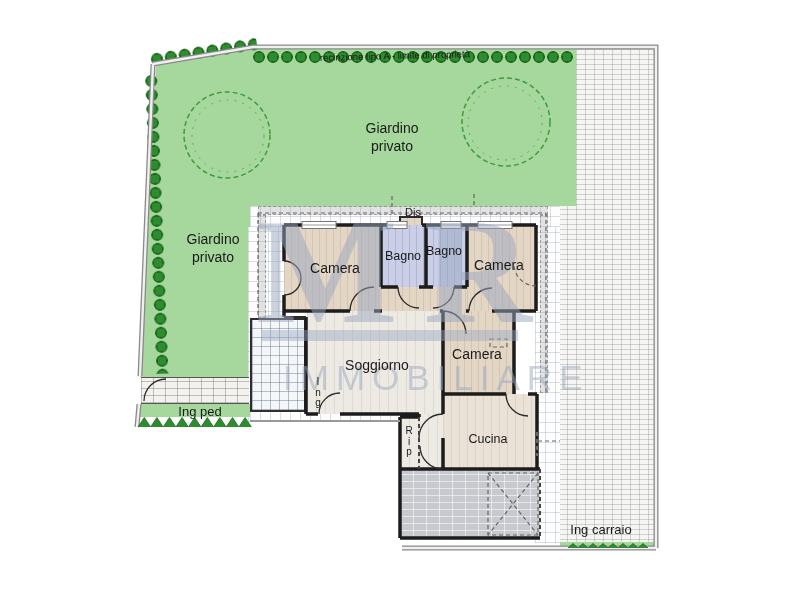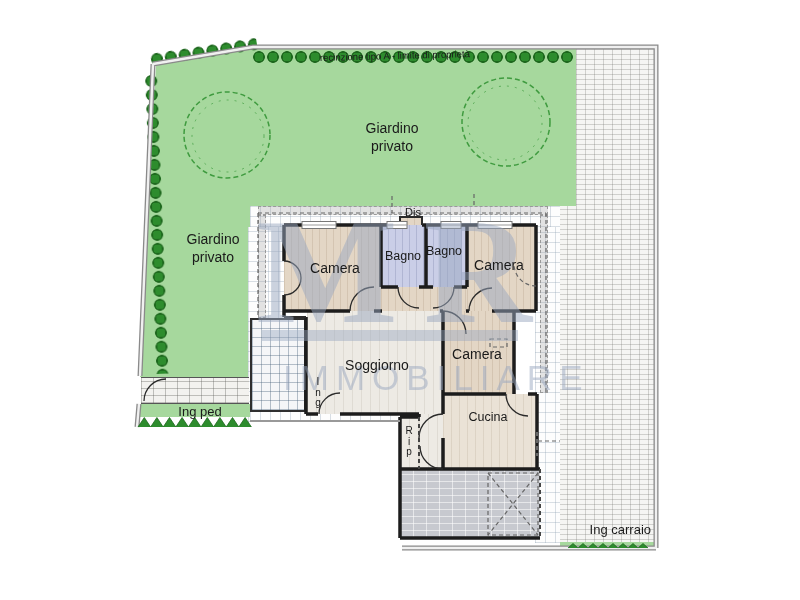--- a/index.html
+++ b/index.html
@@ -182,16 +182,16 @@
   <div class="lbl" style="left:424px;top:244px;width:40px;font-size:12.5px;">Bagno</div>
   <div class="lbl" style="left:459px;top:257px;width:80px;font-size:14px;">Camera</div>
   <div class="lbl" style="left:437px;top:346px;width:80px;font-size:14px;">Camera</div>
   <div class="lbl" style="left:327px;top:357px;width:100px;font-size:14px;">Soggiorno</div>
   <div class="lbl vert" style="left:311px;top:377px;width:14px;font-size:10px;">I
 n
 g</div>
   <div class="lbl vert" style="left:402px;top:426px;width:14px;font-size:10px;">R
 i
 p</div>
-  <div class="lbl" style="left:448px;top:410px;width:80px;font-size:12.5px;">Cucina</div>
+  <div class="lbl" style="left:448px;top:432px;width:80px;font-size:12.5px;">Cucina</div>
   <div class="lbl" style="left:160px;top:404px;width:80px;font-size:13px;">Ing ped</div>
-  <div class="lbl" style="left:551px;top:522px;width:100px;font-size:13px;text-align:right;">Ing carraio</div>
+  <div class="lbl" style="left:551px;top:522px;width:100px;font-size:13px;">Ing carraio</div>
 </div>
 
 </body></html>

